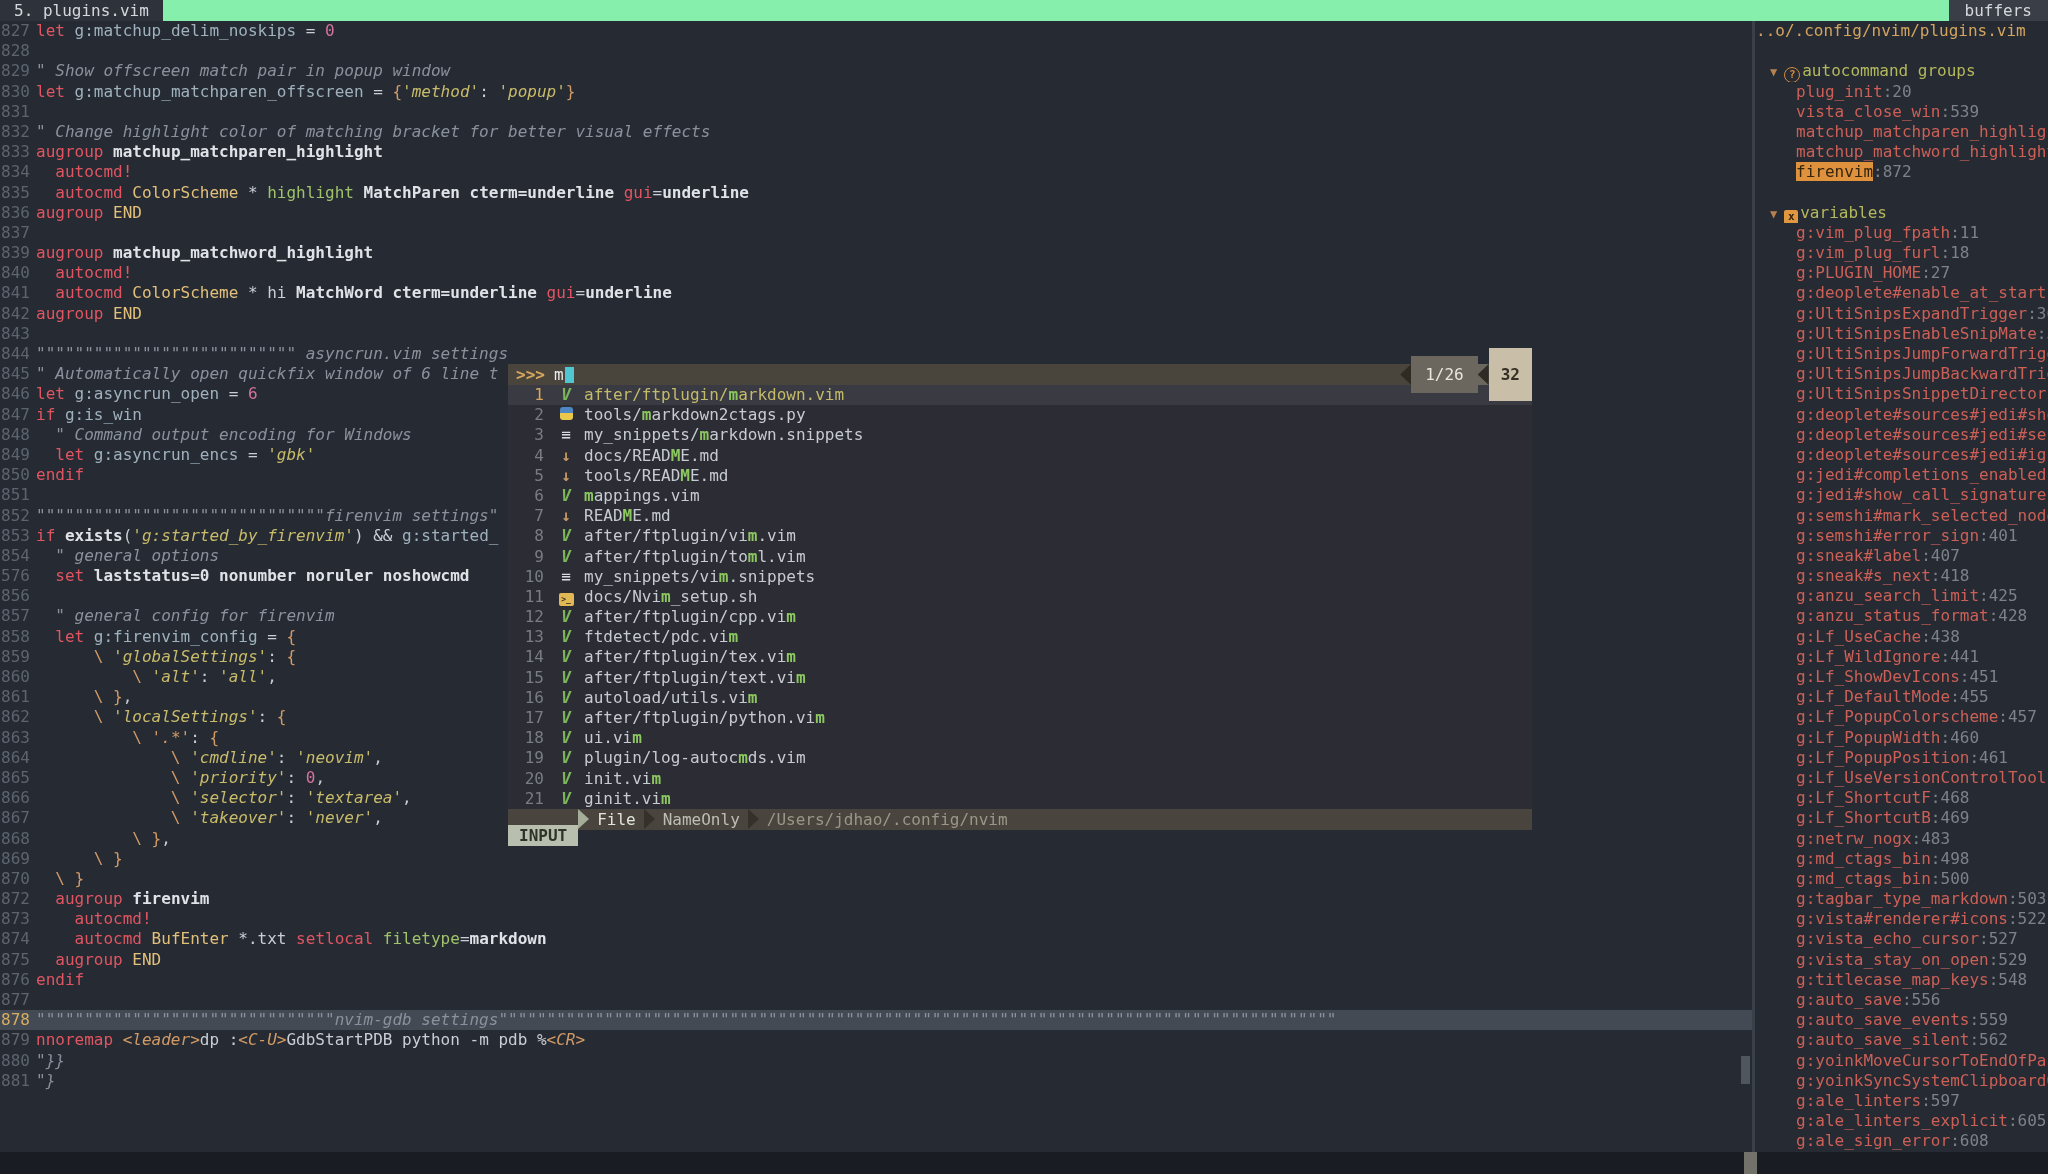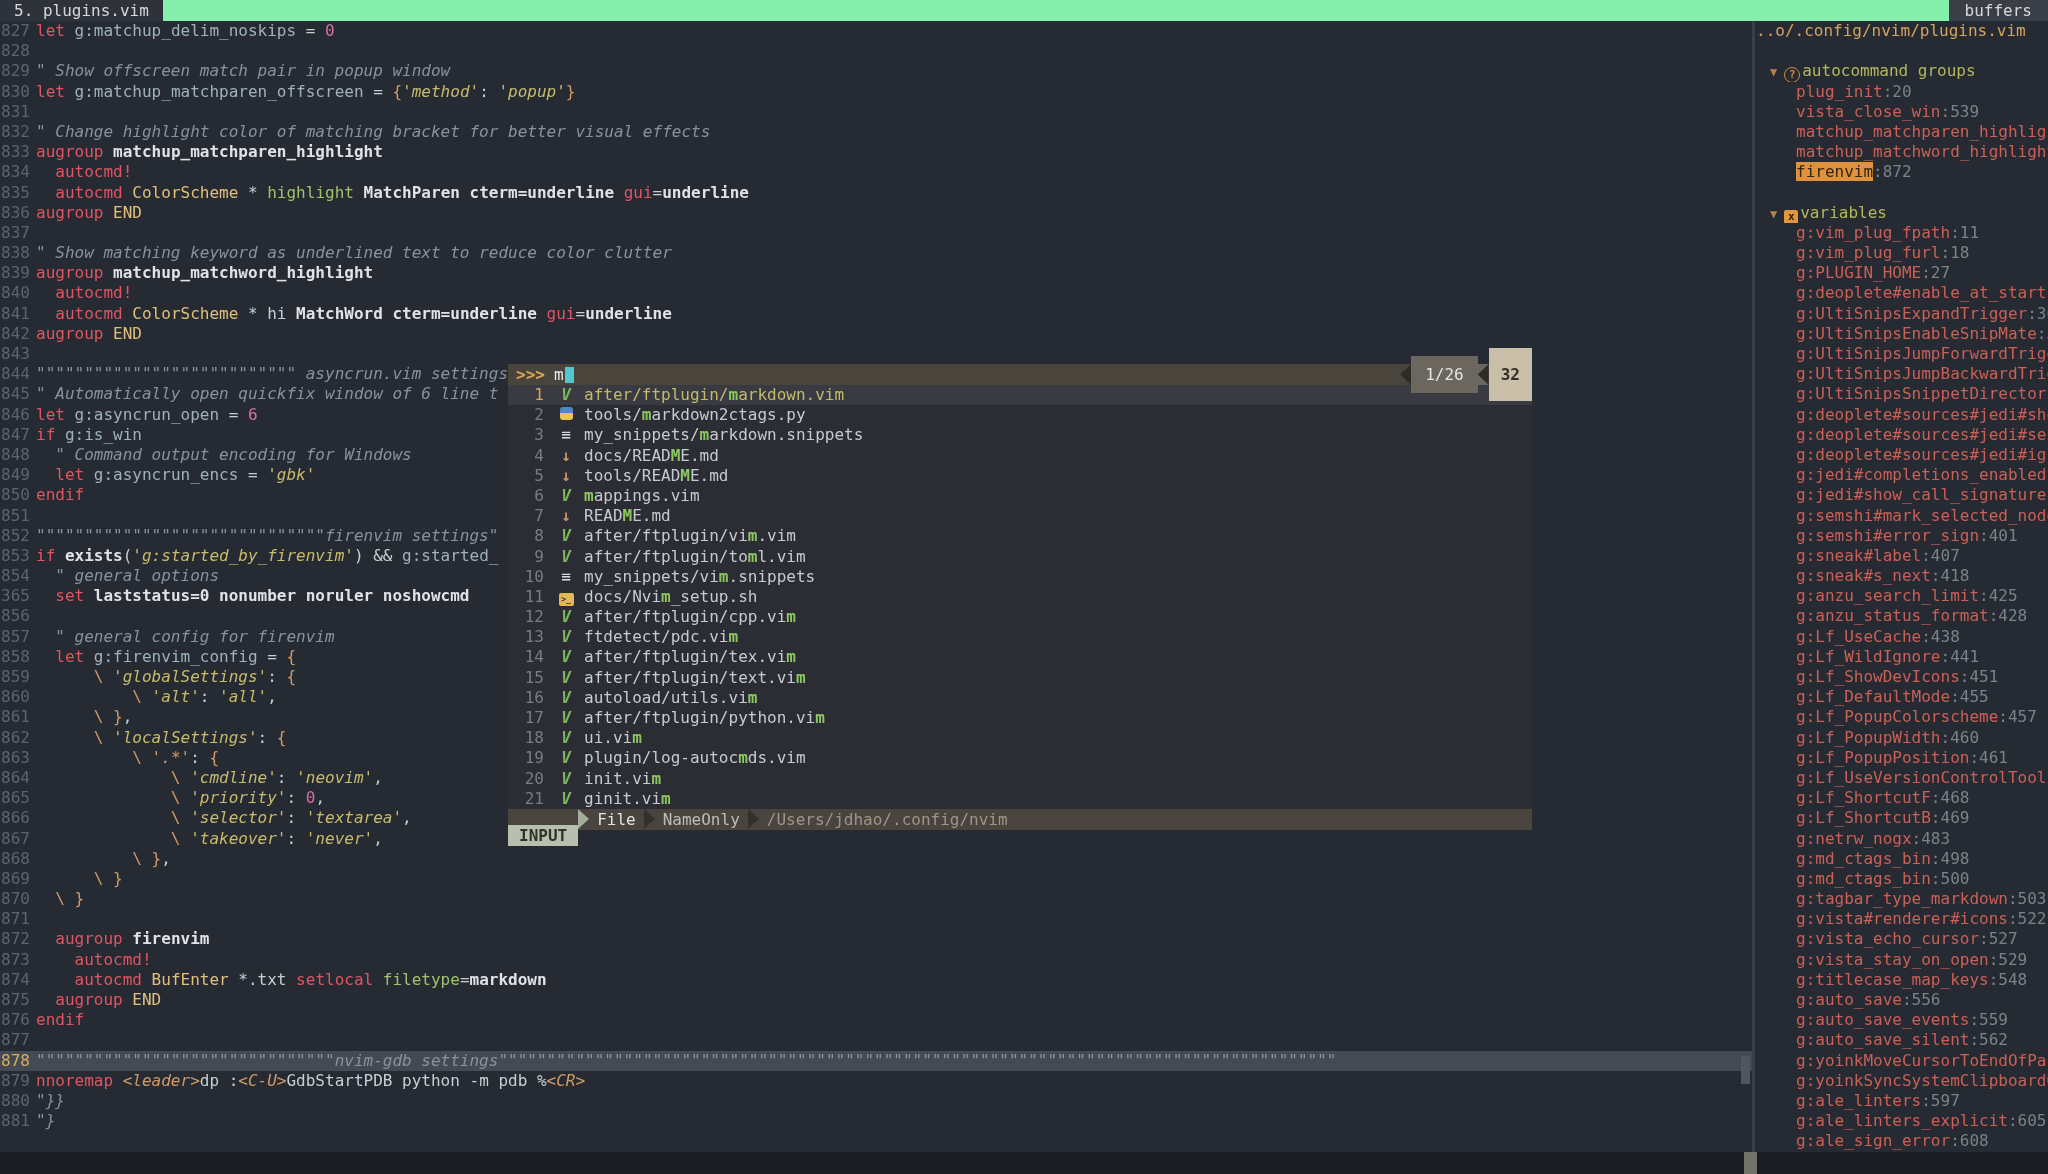--- a/index.html
+++ b/index.html
@@ -98,54 +98,52 @@
       <div class="line"><span class="ln">828</span><span></span></div>
       <div class="line"><span class="ln">829</span><span><span class="sg-c">" Show offscreen match pair in popup window</span></span></div>
       <div class="line"><span class="ln">830</span><span><span class="sg-k">let</span><span class="sg-t"> </span><span class="sg-v">g:matchup_matchparen_offscreen</span><span class="sg-t"> = </span><span class="sg-o">{</span><span class="sg-s">'method'</span><span class="sg-t">: </span><span class="sg-s">'popup'</span><span class="sg-o">}</span></span></div>
       <div class="line"><span class="ln">831</span><span></span></div>
       <div class="line"><span class="ln">832</span><span><span class="sg-c">" Change highlight color of matching bracket for better visual effects</span></span></div>
       <div class="line"><span class="ln">833</span><span><span class="sg-k">augroup</span><span class="sg-t"> </span><span class="sg-b">matchup_matchparen_highlight</span></span></div>
       <div class="line"><span class="ln">834</span><span><span class="sg-k">  autocmd!</span></span></div>
       <div class="line"><span class="ln">835</span><span><span class="sg-k">  autocmd</span><span class="sg-t"> </span><span class="sg-y">ColorScheme</span><span class="sg-t"> * </span><span class="sg-g">highlight</span><span class="sg-t"> </span><span class="sg-b">MatchParen</span><span class="sg-t"> </span><span class="sg-b">cterm=underline</span><span class="sg-t"> </span><span class="sg-k">gui</span><span class="sg-t">=</span><span class="sg-b">underline</span></span></div>
       <div class="line"><span class="ln">836</span><span><span class="sg-k">augroup</span><span class="sg-t"> </span><span class="sg-y">END</span></span></div>
       <div class="line"><span class="ln">837</span><span></span></div>
-      <div class="line"><span class="ln">838</span><span><span class="sg-c">" Show matching keyword as underlined text to reduce color clutter</span></span></div>
       <div class="line"><span class="ln">839</span><span><span class="sg-k">augroup</span><span class="sg-t"> </span><span class="sg-b">matchup_matchword_highlight</span></span></div>
       <div class="line"><span class="ln">840</span><span><span class="sg-k">  autocmd!</span></span></div>
       <div class="line"><span class="ln">841</span><span><span class="sg-k">  autocmd</span><span class="sg-t"> </span><span class="sg-y">ColorScheme</span><span class="sg-t"> * hi </span><span class="sg-b">MatchWord</span><span class="sg-t"> </span><span class="sg-b">cterm=underline</span><span class="sg-t"> </span><span class="sg-k">gui</span><span class="sg-t">=</span><span class="sg-b">underline</span></span></div>
       <div class="line"><span class="ln">842</span><span><span class="sg-k">augroup</span><span class="sg-t"> </span><span class="sg-y">END</span></span></div>
       <div class="line"><span class="ln">843</span><span></span></div>
       <div class="line"><span class="ln">844</span><span><span class="sg-c">"""""""""""""""""""""""""""</span><span class="sg-c"> asyncrun.vim settings</span></span></div>
       <div class="line"><span class="ln">845</span><span><span class="sg-c">" Automatically open quickfix window of 6 line t</span></span></div>
       <div class="line"><span class="ln">846</span><span><span class="sg-k">let</span><span class="sg-t"> </span><span class="sg-v">g:asyncrun_open</span><span class="sg-t"> = </span><span class="sg-n">6</span></span></div>
       <div class="line"><span class="ln">847</span><span><span class="sg-k">if</span><span class="sg-t"> </span><span class="sg-v">g:is_win</span></span></div>
       <div class="line"><span class="ln">848</span><span><span class="sg-c">  " Command output encoding for Windows</span></span></div>
       <div class="line"><span class="ln">849</span><span><span class="sg-t">  </span><span class="sg-k">let</span><span class="sg-t"> </span><span class="sg-v">g:asyncrun_encs</span><span class="sg-t"> = </span><span class="sg-s">'gbk'</span></span></div>
       <div class="line"><span class="ln">850</span><span><span class="sg-k">endif</span></span></div>
       <div class="line"><span class="ln">851</span><span></span></div>
       <div class="line"><span class="ln">852</span><span><span class="sg-c">""""""""""""""""""""""""""""""</span><span class="sg-c">firenvim settings</span><span class="sg-c">"</span></span></div>
       <div class="line"><span class="ln">853</span><span><span class="sg-k">if</span><span class="sg-t"> </span><span class="sg-b">exists</span><span class="sg-t">(</span><span class="sg-s">'g:started_by_firenvim'</span><span class="sg-t">) &amp;&amp; </span><span class="sg-v">g:started_</span></span></div>
       <div class="line"><span class="ln">854</span><span><span class="sg-c">  " general options</span></span></div>
-      <div class="line"><span class="ln">365</span><span><span class="sg-t">  </span><span class="sg-k">set</span><span class="sg-t"> </span><span class="sg-b">laststatus=0 nonumber noruler noshowcmd</span></span></div>
+      <div class="line"><span class="ln">576</span><span><span class="sg-t">  </span><span class="sg-k">set</span><span class="sg-t"> </span><span class="sg-b">laststatus=0 nonumber noruler noshowcmd</span></span></div>
       <div class="line"><span class="ln">856</span><span></span></div>
       <div class="line"><span class="ln">857</span><span><span class="sg-c">  " general config for firenvim</span></span></div>
       <div class="line"><span class="ln">858</span><span><span class="sg-t">  </span><span class="sg-k">let</span><span class="sg-t"> </span><span class="sg-v">g:firenvim_config</span><span class="sg-t"> = </span><span class="sg-o">{</span></span></div>
       <div class="line"><span class="ln">859</span><span><span class="sg-t">      </span><span class="sg-o">\</span><span class="sg-t"> </span><span class="sg-s">'globalSettings'</span><span class="sg-t">: </span><span class="sg-o">{</span></span></div>
       <div class="line"><span class="ln">860</span><span><span class="sg-t">          </span><span class="sg-o">\</span><span class="sg-t"> </span><span class="sg-s">'alt'</span><span class="sg-t">: </span><span class="sg-s">'all'</span><span class="sg-t">,</span></span></div>
       <div class="line"><span class="ln">861</span><span><span class="sg-t">      </span><span class="sg-o">\</span><span class="sg-t"> </span><span class="sg-o">}</span><span class="sg-t">,</span></span></div>
       <div class="line"><span class="ln">862</span><span><span class="sg-t">      </span><span class="sg-o">\</span><span class="sg-t"> </span><span class="sg-s">'localSettings'</span><span class="sg-t">: </span><span class="sg-o">{</span></span></div>
       <div class="line"><span class="ln">863</span><span><span class="sg-t">          </span><span class="sg-o">\</span><span class="sg-t"> </span><span class="sg-oi">'.*'</span><span class="sg-t">: </span><span class="sg-o">{</span></span></div>
       <div class="line"><span class="ln">864</span><span><span class="sg-t">              </span><span class="sg-o">\</span><span class="sg-t"> </span><span class="sg-s">'cmdline'</span><span class="sg-t">: </span><span class="sg-s">'neovim'</span><span class="sg-t">,</span></span></div>
       <div class="line"><span class="ln">865</span><span><span class="sg-t">              </span><span class="sg-o">\</span><span class="sg-t"> </span><span class="sg-s">'priority'</span><span class="sg-t">: </span><span class="sg-n">0</span><span class="sg-t">,</span></span></div>
       <div class="line"><span class="ln">866</span><span><span class="sg-t">              </span><span class="sg-o">\</span><span class="sg-t"> </span><span class="sg-s">'selector'</span><span class="sg-t">: </span><span class="sg-s">'textarea'</span><span class="sg-t">,</span></span></div>
       <div class="line"><span class="ln">867</span><span><span class="sg-t">              </span><span class="sg-o">\</span><span class="sg-t"> </span><span class="sg-s">'takeover'</span><span class="sg-t">: </span><span class="sg-s">'never'</span><span class="sg-t">,</span></span></div>
       <div class="line"><span class="ln">868</span><span><span class="sg-t">          </span><span class="sg-o">\</span><span class="sg-t"> </span><span class="sg-o">}</span><span class="sg-t">,</span></span></div>
       <div class="line"><span class="ln">869</span><span><span class="sg-t">      </span><span class="sg-o">\</span><span class="sg-t"> </span><span class="sg-o">}</span></span></div>
       <div class="line"><span class="ln">870</span><span><span class="sg-t">  </span><span class="sg-o">\</span><span class="sg-t"> </span><span class="sg-o">}</span></span></div>
-      <div class="line"><span class="ln">871</span><span></span></div>
       <div class="line"><span class="ln">872</span><span><span class="sg-t">  </span><span class="sg-k">augroup</span><span class="sg-t"> </span><span class="sg-b">firenvim</span></span></div>
       <div class="line"><span class="ln">873</span><span><span class="sg-k">    autocmd!</span></span></div>
       <div class="line"><span class="ln">874</span><span><span class="sg-t">    </span><span class="sg-k">autocmd</span><span class="sg-t"> </span><span class="sg-y">BufEnter</span><span class="sg-t"> *.txt </span><span class="sg-k">setlocal</span><span class="sg-t"> </span><span class="sg-g">filetype</span><span class="sg-t">=</span><span class="sg-b">markdown</span></span></div>
       <div class="line"><span class="ln">875</span><span><span class="sg-t">  </span><span class="sg-k">augroup</span><span class="sg-t"> </span><span class="sg-y">END</span></span></div>
       <div class="line"><span class="ln">876</span><span><span class="sg-k">endif</span></span></div>
       <div class="line"><span class="ln">877</span><span></span></div>
       <div class="line cursorline"><span class="ln">878</span><span><span class="sg-c">"""""""""""""""""""""""""""""""</span><span class="sg-c">nvim-gdb settings</span><span class="sg-c">"""""""""""""""""""""""""""""""""""""""""""""""""""""""""""""""""""""""""""""""""""""""</span></span></div>
       <div class="line"><span class="ln">879</span><span><span class="sg-k">nnoremap</span><span class="sg-t"> </span><span class="sg-oi">&lt;leader&gt;</span><span class="sg-t">dp :</span><span class="sg-oi">&lt;C-U&gt;</span><span class="sg-t">GdbStartPDB python -m pdb %</span><span class="sg-oi">&lt;CR&gt;</span></span></div>
       <div class="line"><span class="ln">880</span><span><span class="sg-c">"}}</span></span></div>
       <div class="line"><span class="ln">881</span><span><span class="sg-c">"}</span></span></div>

